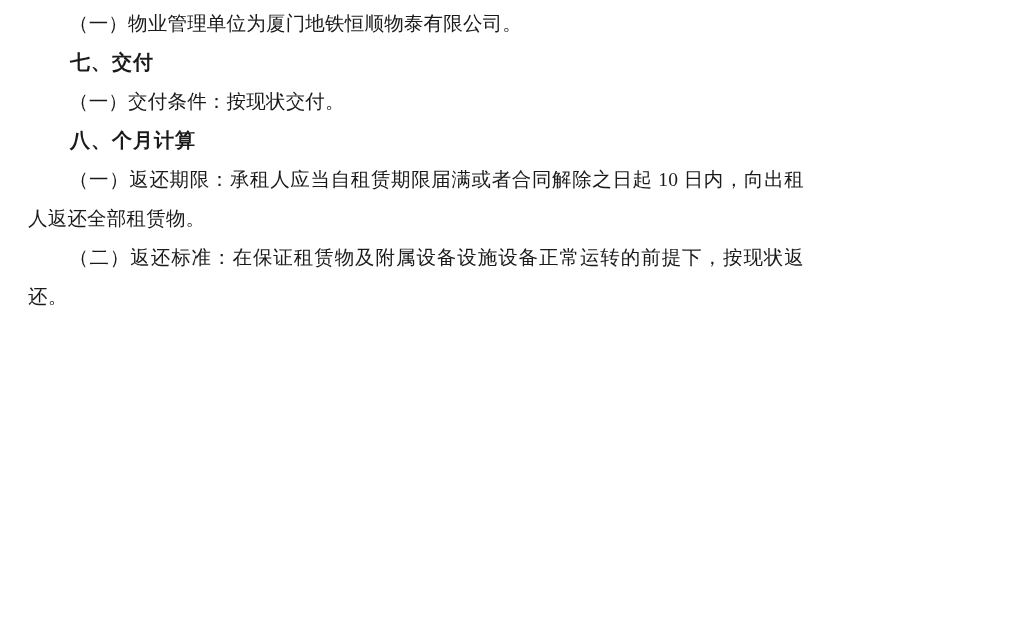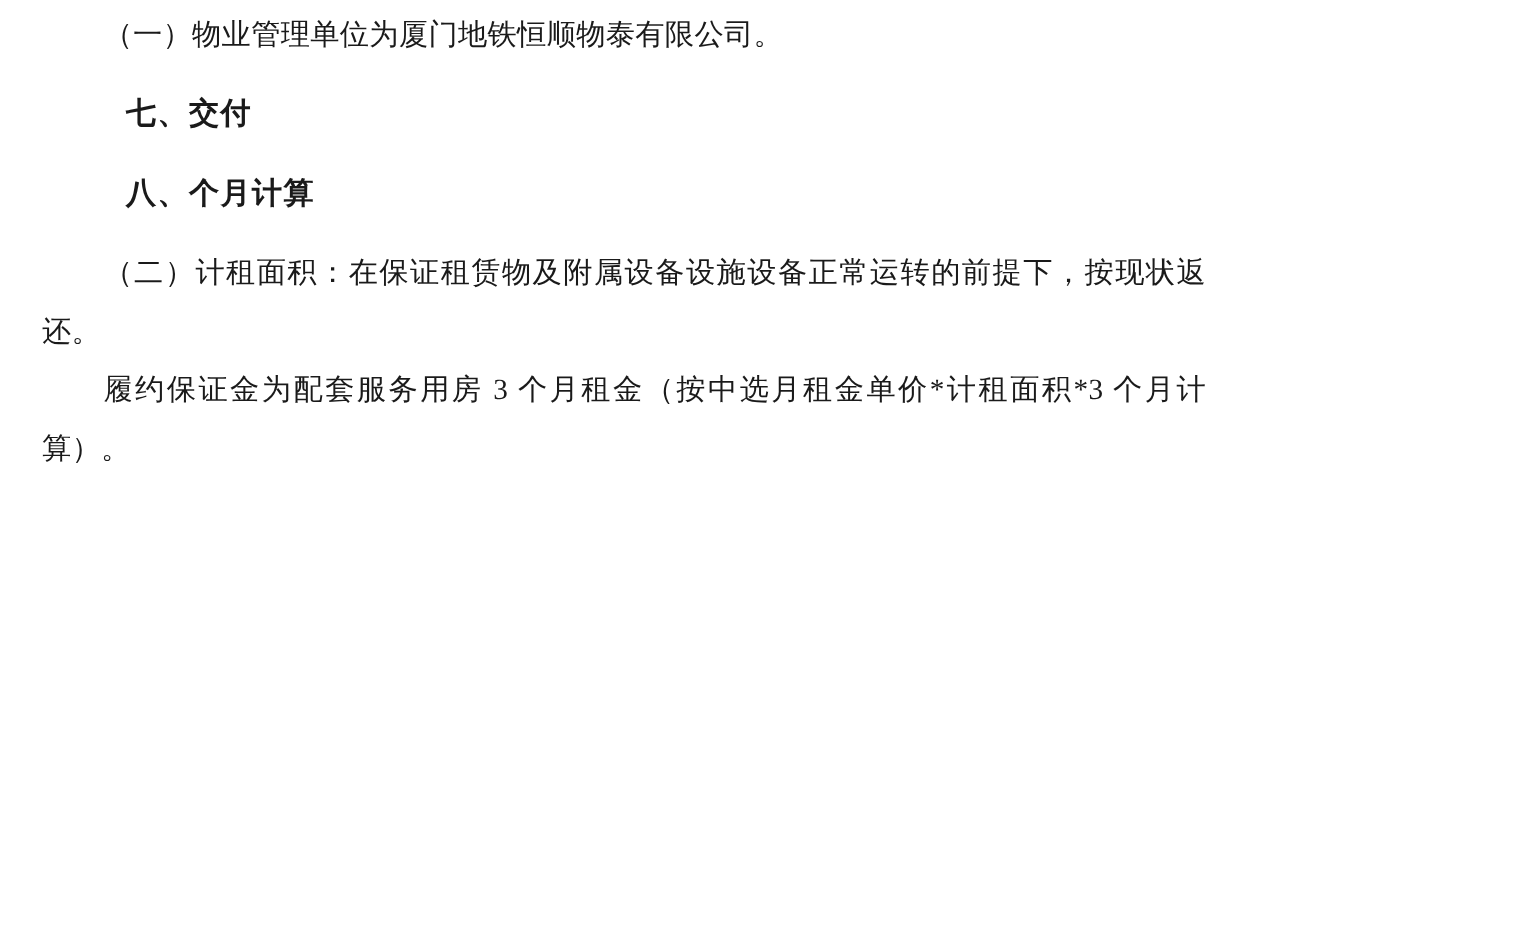--- a/index.html
+++ b/index.html
@@ -29,30 +29,31 @@
     margin: 0;
     letter-spacing: 0.2px;
   }
   .indent {
     text-indent: 2.1em;
   }
   .heading {
     font-size: 20px;
     font-weight: bold;
     line-height: 39px;
-    margin: 14px;
+    margin: 0;
     text-indent: 2.1em;
     letter-spacing: 1px;
     font-family: "Liberation Sans", "DejaVu Sans", sans-serif;
   }
 </style>
 </head>
 <body>
 
 <div class="page">
   <div id="doc-body">
       <p class="para indent">（一）物业管理单位为厦门地铁恒顺物泰有限公司。</p>
       <p class="heading">七、交付</p>
+      <p class="para indent">（一）交付条件：按现状交付。</p>
       <p class="heading">八、个月计算</p>
-      <p class="para indent">（二）计租面积：在保证租赁物及附属设备设施设备正常运转的前提下，按现状返还。</p>
-      <p class="para indent">履约保证金为配套服务用房 3 个月租金（按中选月租金单价*计租面积*3 个月计算）。</p>
+      <p class="para indent">（一）返还期限：承租人应当自租赁期限届满或者合同解除之日起 10 日内，向出租人返还全部租赁物。</p>
+      <p class="para indent">（二）返还标准：在保证租赁物及附属设备设施设备正常运转的前提下，按现状返还。</p>
     </div>
 </div>
 
 </body></html>

